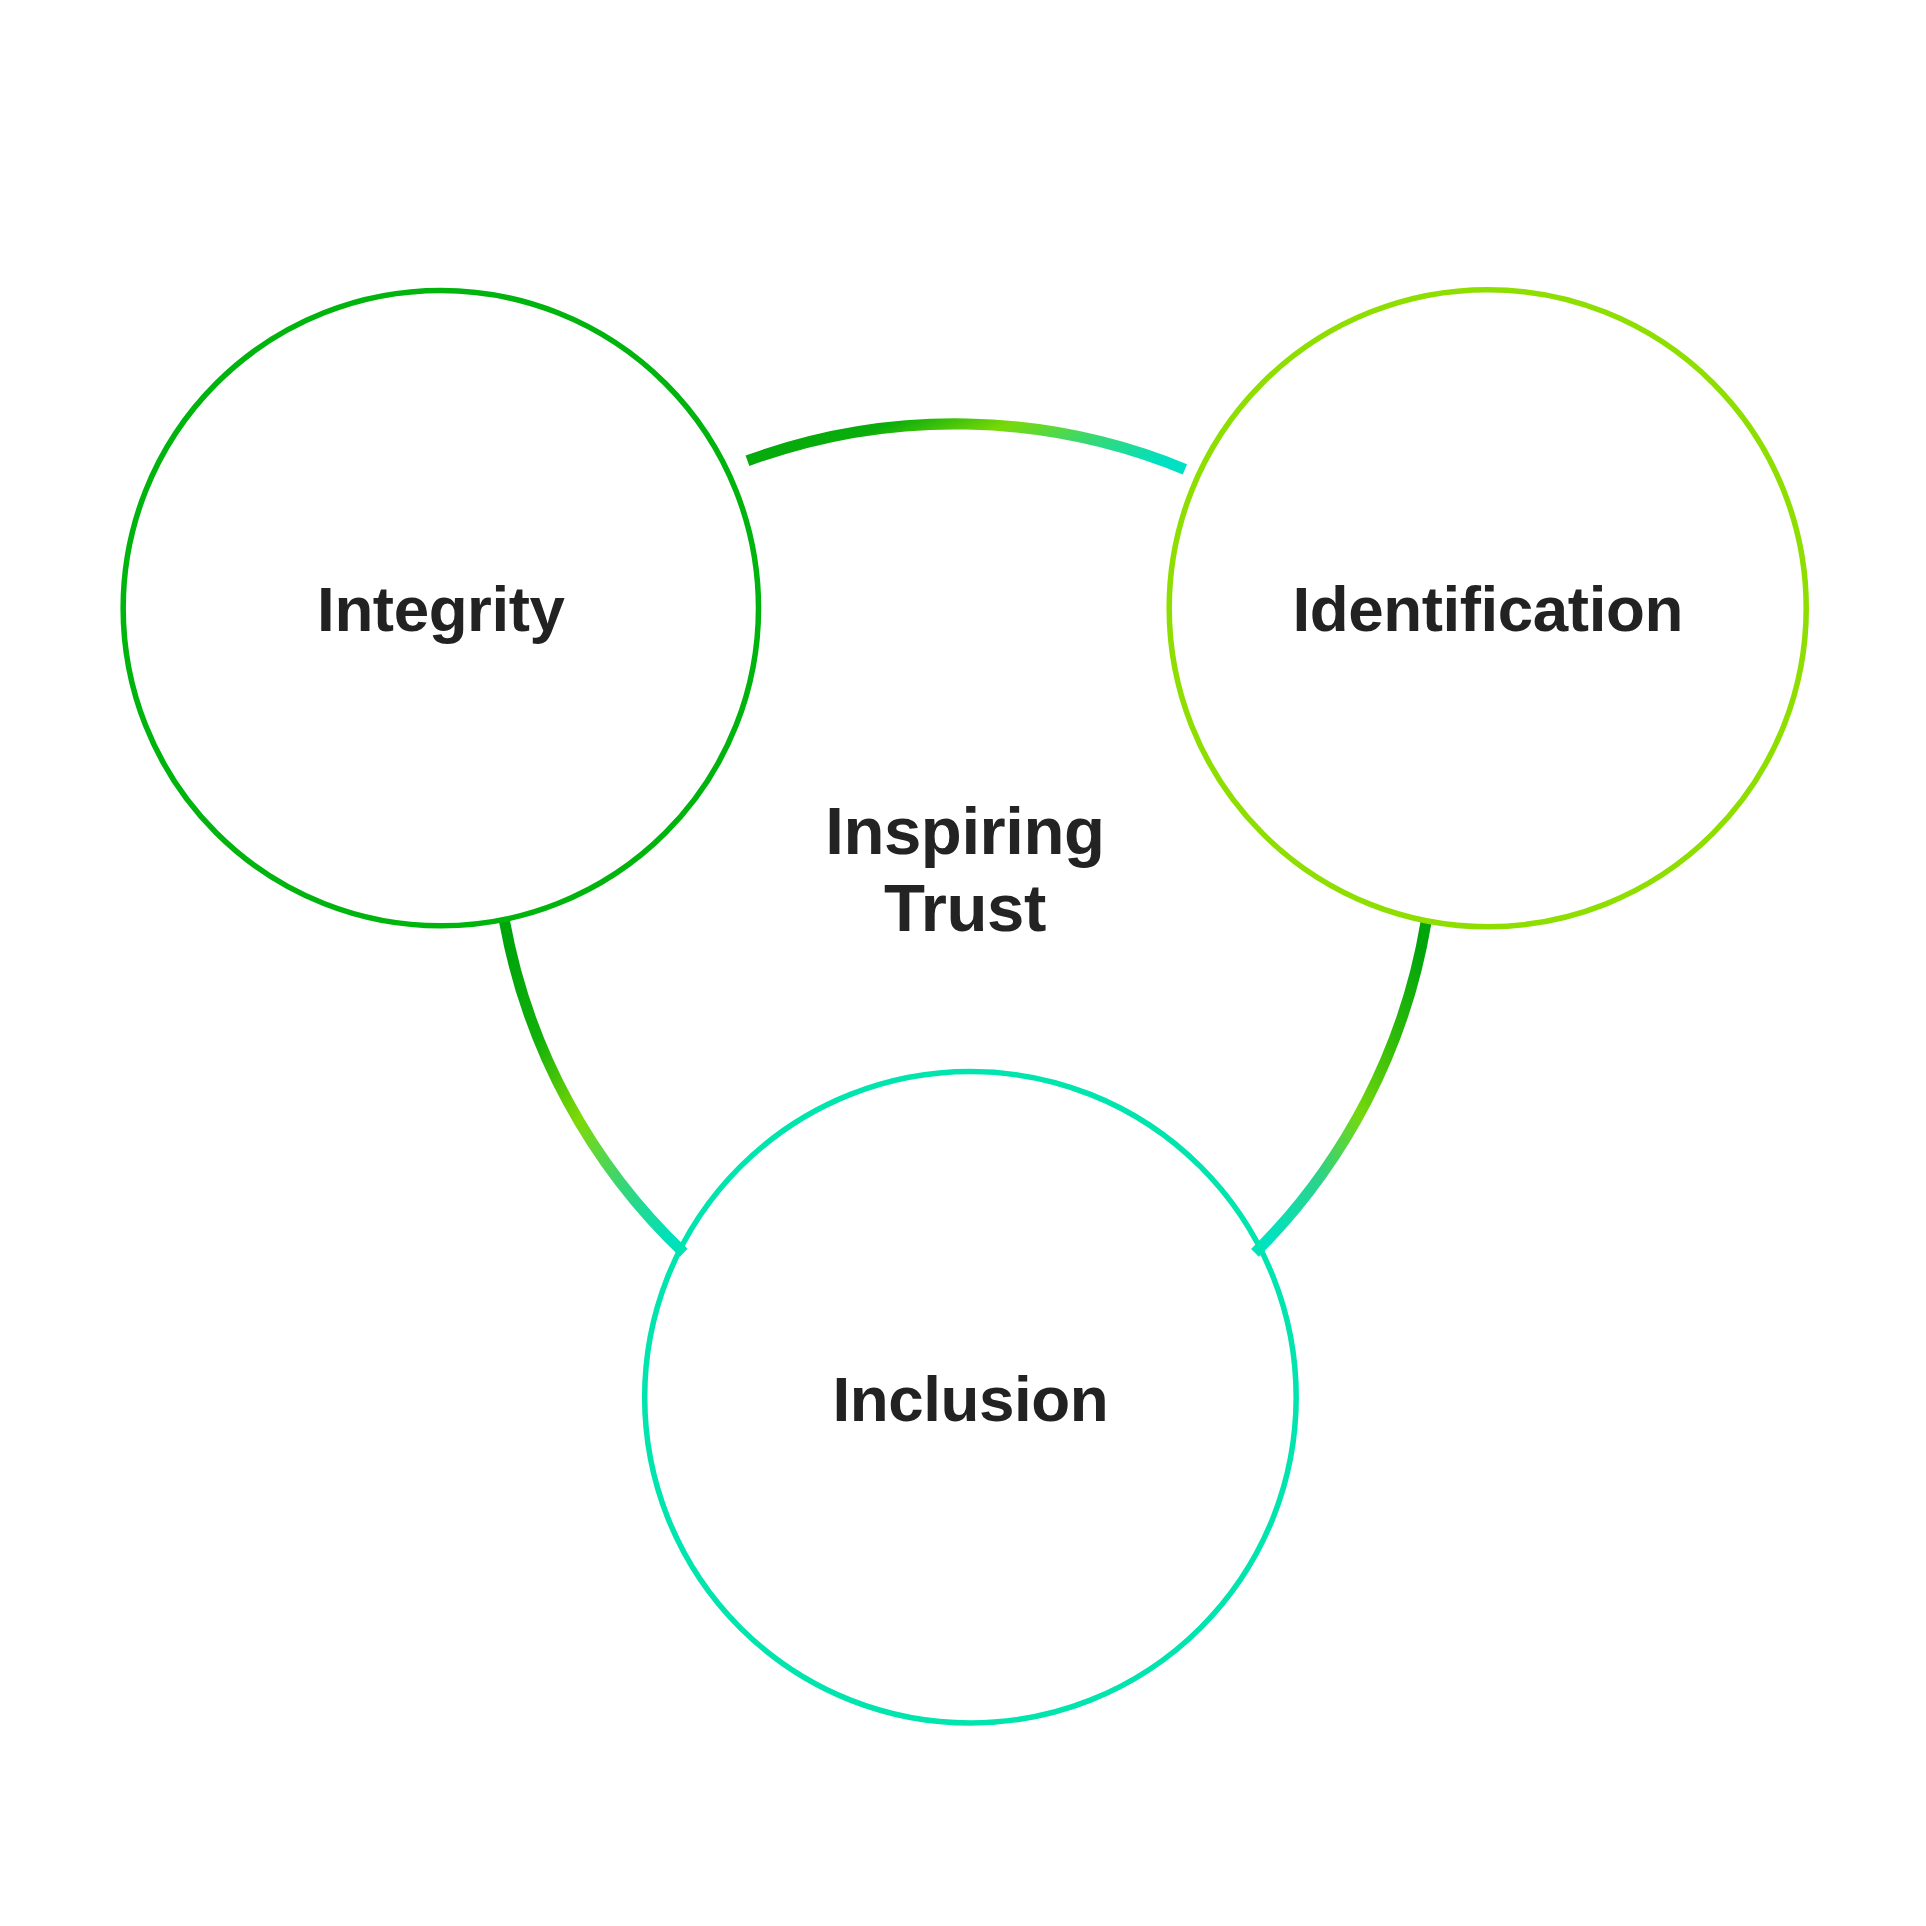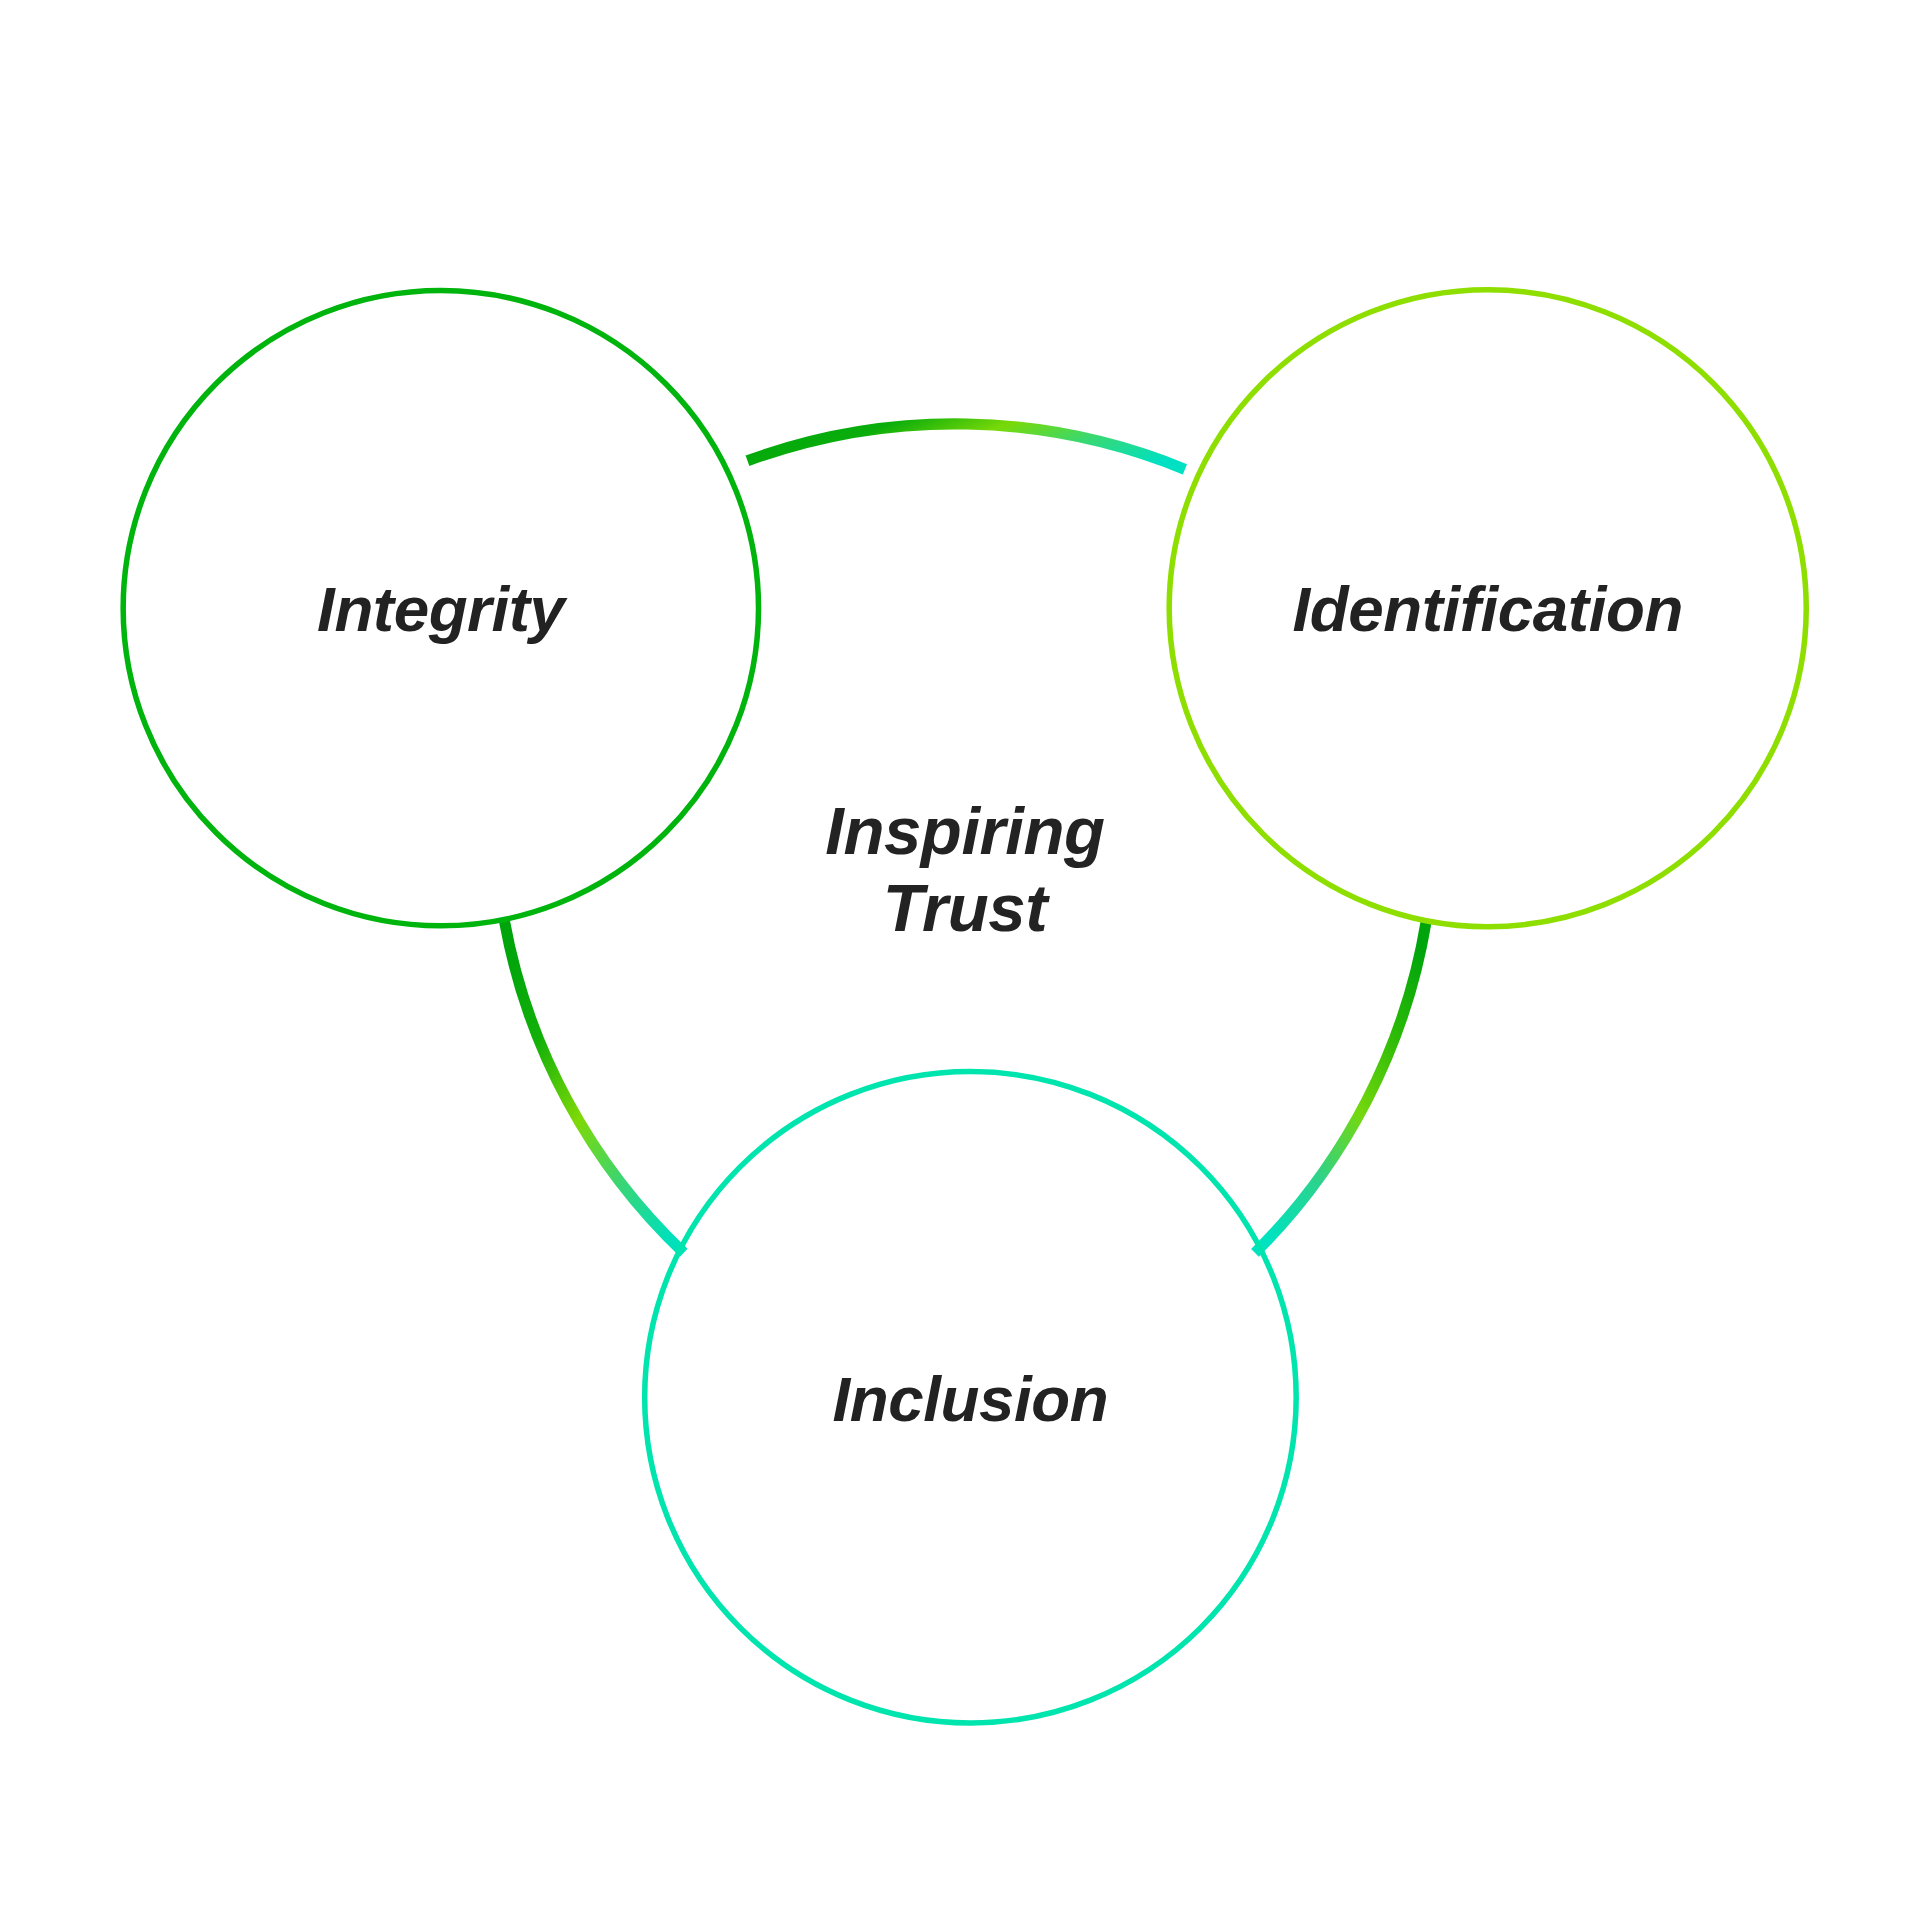--- a/index.html
+++ b/index.html
@@ -12,21 +12,20 @@
     width: 1926px;
     height: 1926px;
     overflow: hidden;
     font-family: "Liberation Sans", sans-serif;
   }
   #diagram-root {
     position: relative;
     width: 1750px;
     height: 1926px;
     background: #ffffff;
-    font-style: italic;
   }
   #venn-svg {
     position: absolute;
     top: 0;
     left: 0;
     width: 1926px;
     height: 1926px;
     display: block;
   }
   .node-label {

